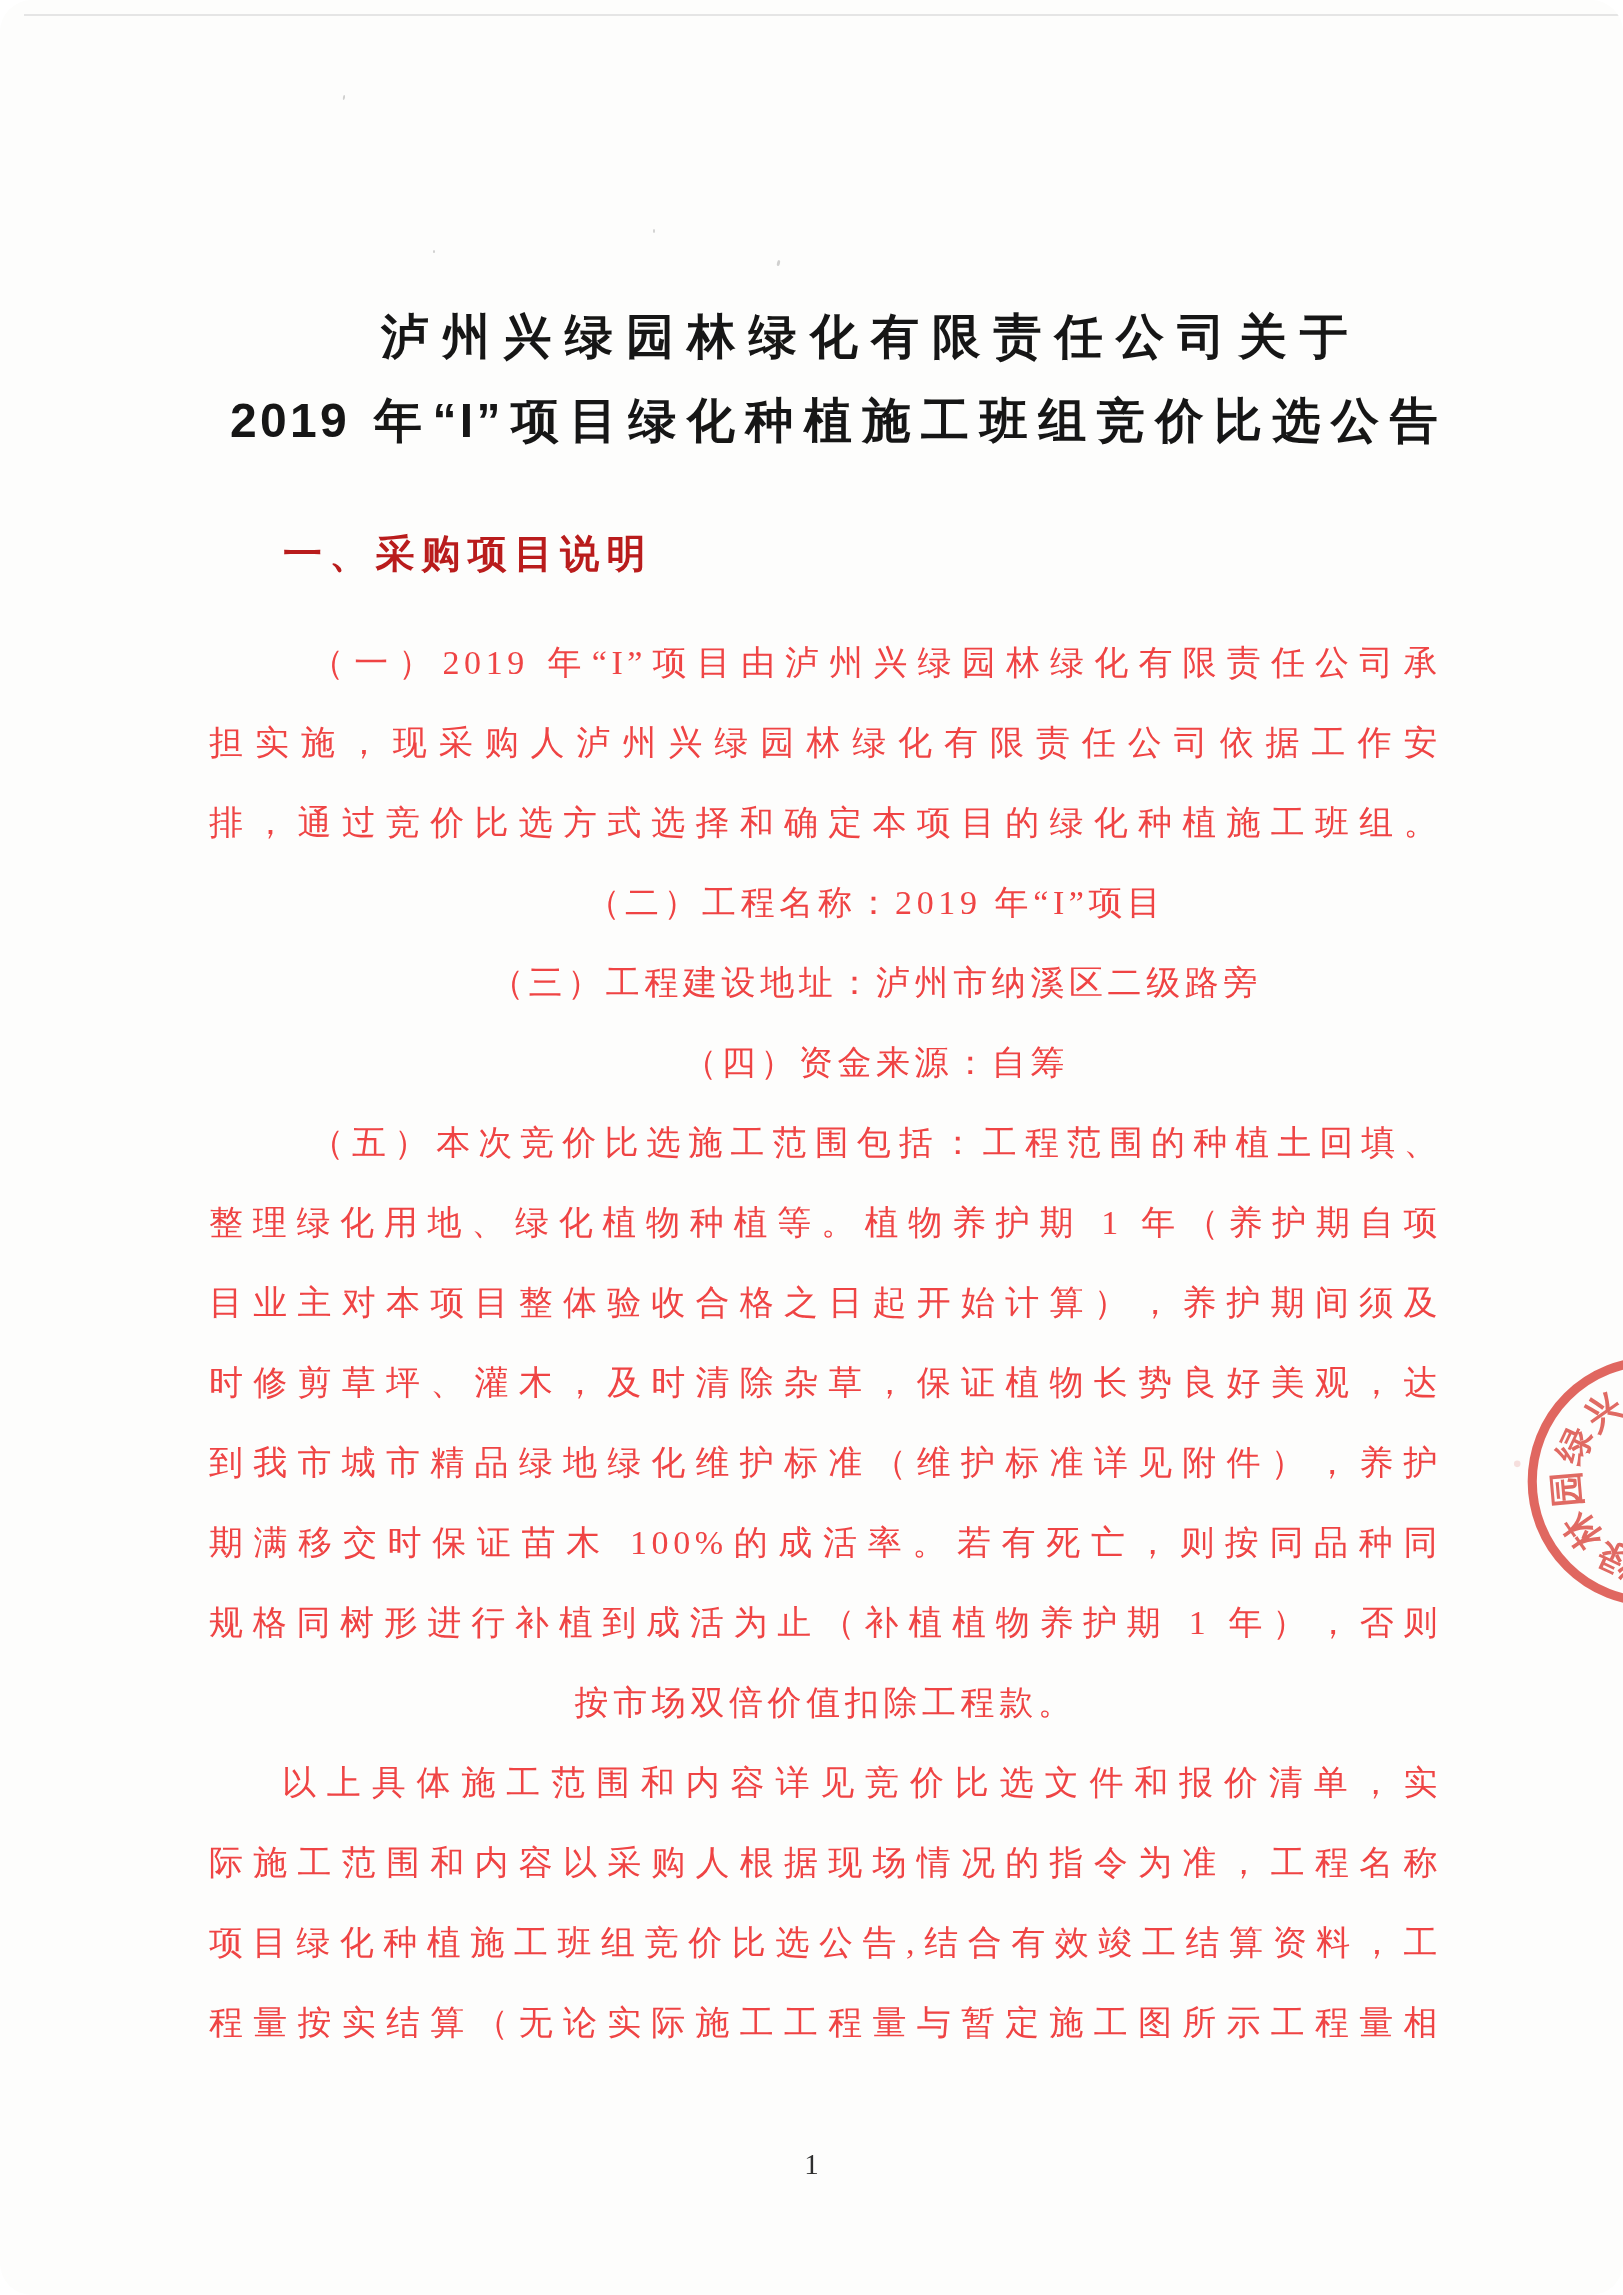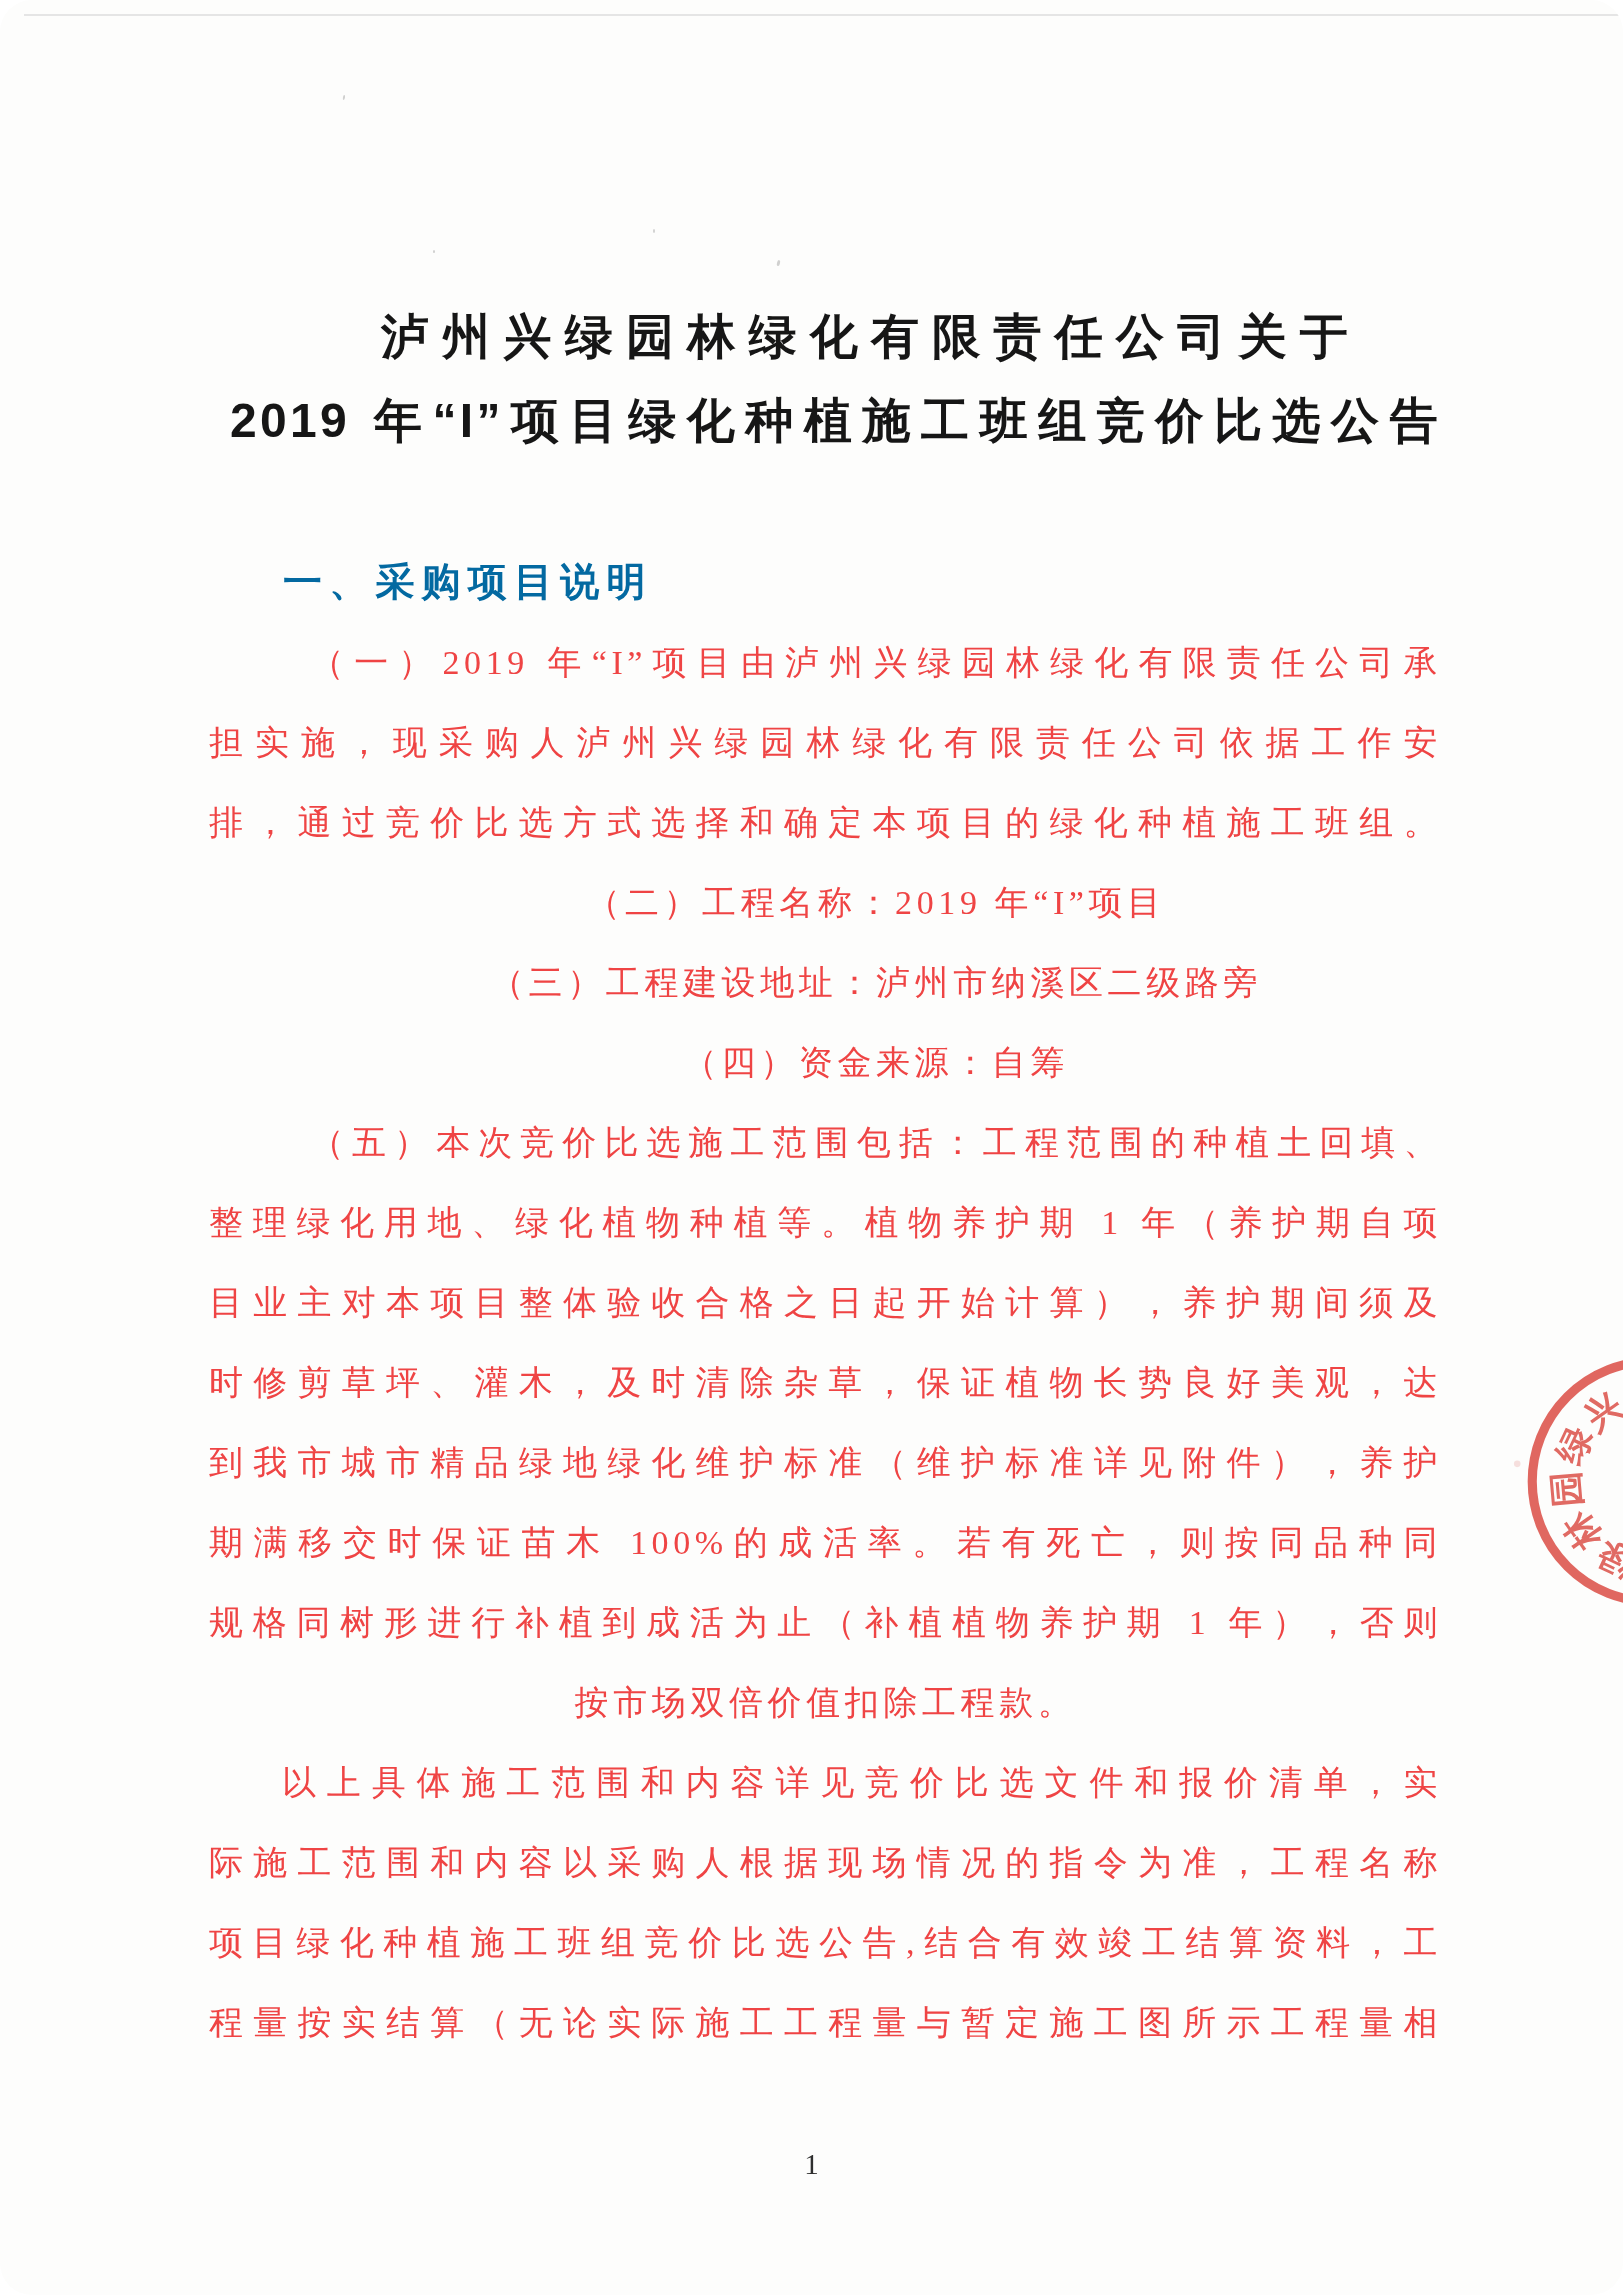--- a/index.html
+++ b/index.html
@@ -34,27 +34,27 @@
     font-size: 48px;
     line-height: 59px;
     white-space: normal;
     text-align: justify;
     text-align-last: justify;
   }
   #title-line-1 { left: 381px; top: 307px; width: 976px; letter-spacing: 9.2px; }
   #title-line-2 { left: 230px; top: 391px; width: 1211px; letter-spacing: 3.3px; }
   .section-heading {
     position: absolute;
-    left: 283px; top: 561px;
-    font-family: Liberation Serif, serif;
+    left: 283px; top: 536px;
+    font-family: Liberation Mono, monospace;
     font-weight: bold;
     font-size: 39px;
     line-height: 42px;
     letter-spacing: 7.2px;
-    color: #0369a1;
+    color: #b91c1c;
     white-space: nowrap;
   }
   .body-text {
     position: absolute;
     left: 209px; top: 623px;
     width: 1233px;
     font-size: 34px;
     letter-spacing: 4.6px;
     color: #ef4444;
   }

